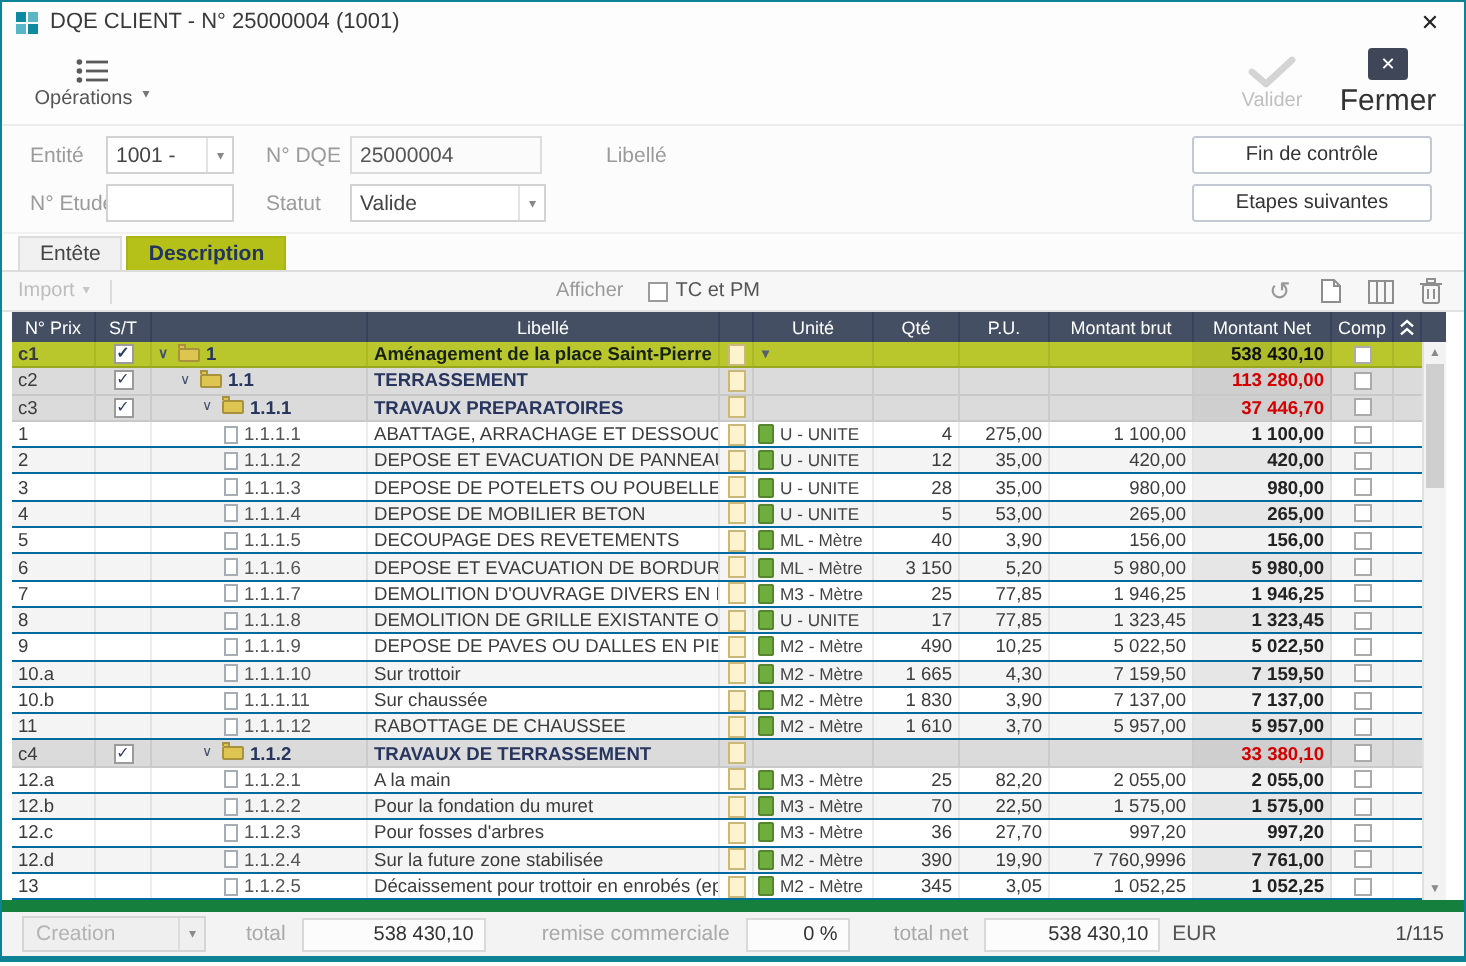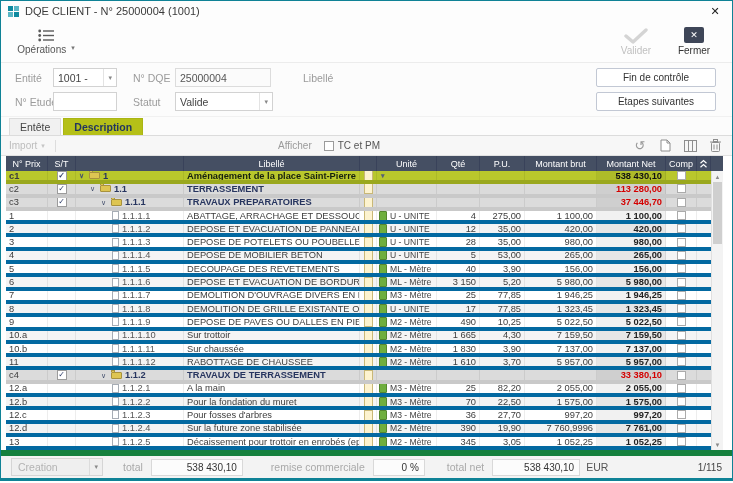--- a/index.html
+++ b/index.html
@@ -15,21 +15,21 @@
   .toolbar{height:41px;flex:none;display:flex;align-items:stretch;padding:0 10px;background:#fdfdfd;border-bottom:1px solid #ececec;}
   .tb-group{display:flex;flex-direction:column;align-items:center;justify-content:center;}
   .op{width:70px;}
   .op-label{font-size:10px;color:#555;display:flex;align-items:flex-start;gap:5px;margin-top:2px;}
   .caret{font-size:7px;color:#777;line-height:1;}
   .spacer{flex:1;}
   .valider{width:60px;}
   .valider .lbl{font-size:10px;color:#c0c0c0;margin-top:1px;}
   .fermer{width:56px;}
   .fermer .xbox{width:20px;height:16px;background:#3e4658;color:#fff;font-size:9px;display:flex;align-items:center;justify-content:center;border-radius:2px;}
-  .fermer .lbl{font-size:10px;color:#333;margin-top:2px;}
+  .fermer .lbl{font-size:15px;color:#333;margin-top:2px;}
 
   
   .form{height:53px;flex:none;position:relative;background:#fcfcfc;font-size:10.5px;border-bottom:1px solid #f1f1f1;}
   .flab{position:absolute;color:#9b9b9b;white-space:nowrap;}
   .fld{position:absolute;background:#fff;border:1px solid #d2d2d2;box-sizing:border-box;font-size:10.5px;color:#444;display:flex;align-items:center;padding:0 4px;overflow:hidden;}
   .fld.ro{background:#fbfbfb;border-color:#dcdcdc;color:#555;}
   .fld .cbx{margin-left:auto;border-left:1px solid #e3e3e3;padding-left:4px;height:100%;display:flex;align-items:center;color:#888;font-size:7px;}
   .fld.multiline{align-items:flex-start;padding-top:3px;}
   .btn{position:absolute;background:#fff;border:1px solid #c2c8d4;border-radius:2px;font-size:10px;color:#333;display:flex;align-items:center;justify-content:center;cursor:pointer;box-sizing:border-box;}
 
@@ -50,21 +50,21 @@
   
   .cb{width:10px;height:10px;background:#fff;border:1px solid #9b9b9b;box-sizing:border-box;display:inline-flex;align-items:center;justify-content:center;font-size:8px;line-height:1;color:#2d3c68;flex:none;}
   .cb.small{width:9px;height:9px;border-color:#ababab;}
 
   
   .gridwrap{flex:none;margin-left:5px;width:717px;}
   .ghead{display:grid;grid-template-columns:42px 28px 108px 176px 17px 60px 43px 45px 72px 69px 31px 14px 12px;height:15px;background:#454f63;}
   .hc{color:#fff;font-size:9px;display:flex;align-items:center;justify-content:center;border-right:1px solid #39425a;overflow:hidden;white-space:nowrap;box-sizing:border-box;}
   .gbody{position:relative;height:279px;overflow:hidden;background:#fff;width:717px;}
   .rows{width:705px;}
-  .grow{display:grid;grid-template-columns:42px 28px 108px 176px 17px 60px 43px 45px 72px 69px 31px 14px;height:13.3px;border-bottom:4px solid #0369a1;box-sizing:border-box;cursor:default;}
+  .grow{display:grid;grid-template-columns:42px 28px 108px 176px 17px 60px 43px 45px 72px 69px 31px 14px;height:13.3px;border-bottom:1px solid #0369a1;box-sizing:border-box;cursor:default;}
   .grow.leaf.alt{background:#f4f4f4;}
   .grow.section{background:#dbdbdb;border-bottom-color:#c9c9c9;}
   .grow.root{background:#b9c72c;border-bottom-color:#9aa81e;font-weight:bold;}
   .gc{display:flex;align-items:center;font-size:9.3px;color:#3c3c3c;border-right:1px solid rgba(0,0,0,0.07);overflow:hidden;white-space:nowrap;box-sizing:border-box;height:100%;}
   .numc{padding-left:3px;}
   .stc{justify-content:center;}
   .tree{padding-left:3px;}
   .chev{font-size:7px;color:#44506e;margin-right:2px;width:8px;flex:none;line-height:1;}
   .folder{width:11px;height:7px;background:#dec552;border:1px solid #a8923e;border-radius:1px;margin-right:3px;position:relative;flex:none;box-sizing:border-box;}
   .folder::before{content:"";position:absolute;top:-3px;left:-1px;width:4px;height:2px;background:#dec552;border:1px solid #a8923e;border-bottom:none;box-sizing:border-box;}

